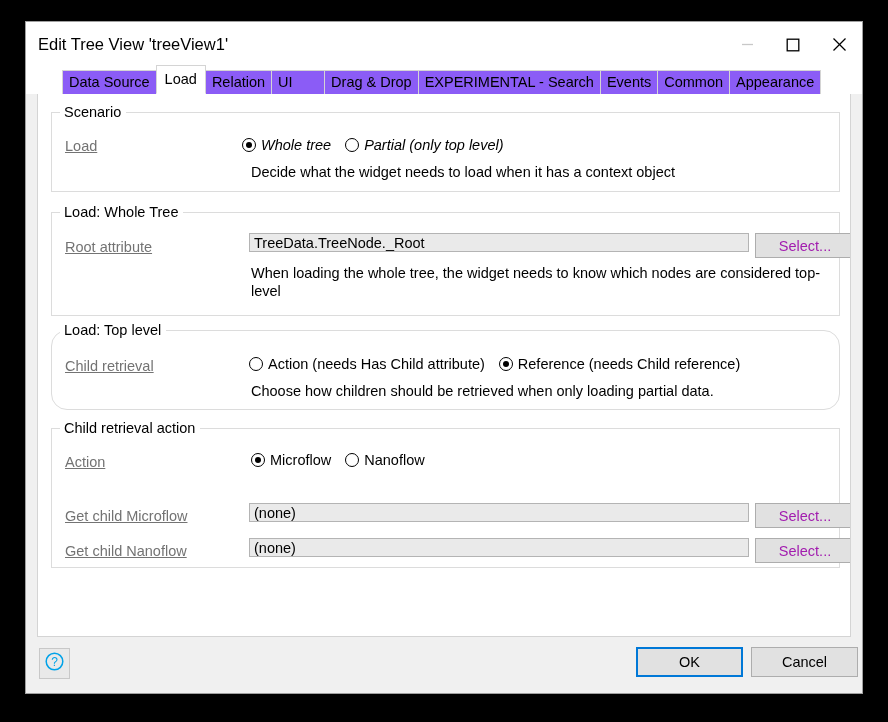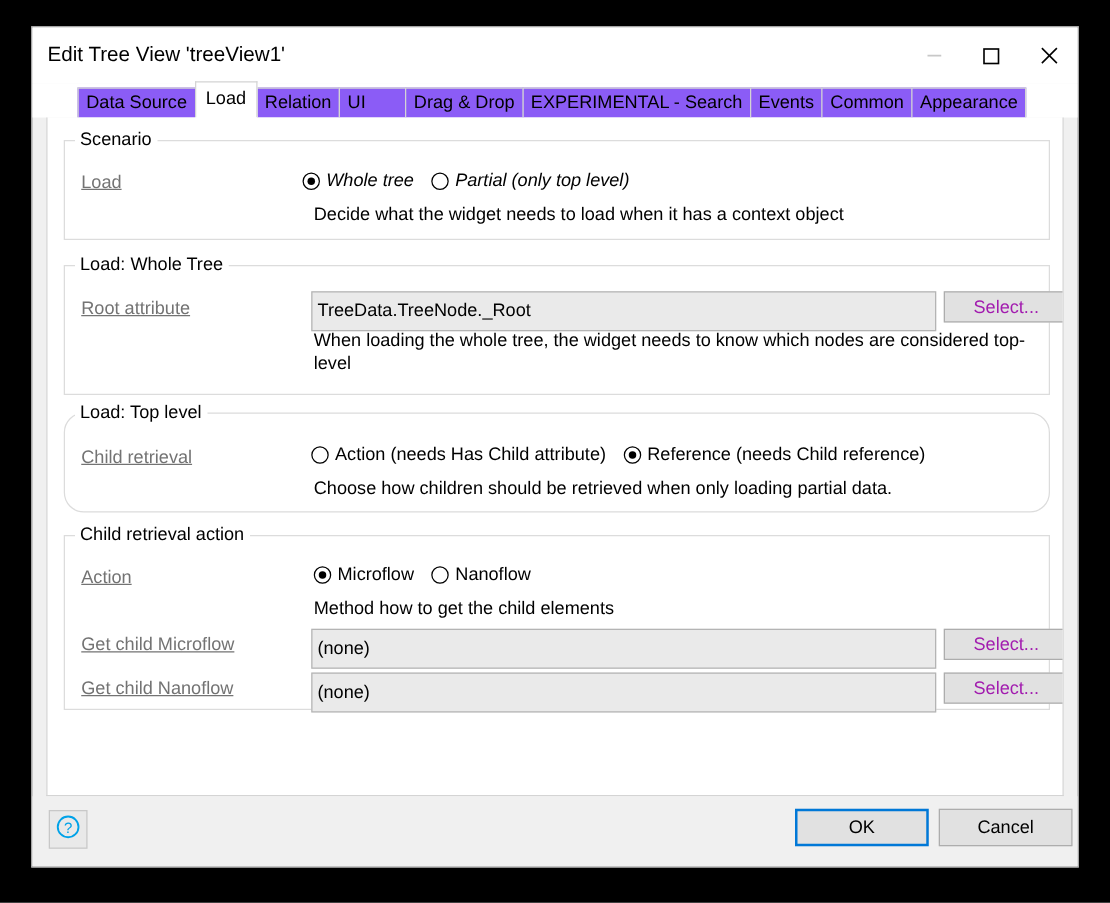--- a/index.html
+++ b/index.html
@@ -180,21 +180,21 @@
   .txtfield {
     position: absolute;
     background: #eaeaea;
     border: 1px solid #b4b4b4;
     box-sizing: border-box;
     font-size: 14.5px;
     color: #000000;
     padding: 0 4px;
     display: flex;
     align-items: center;
-    height: 32px;
+    height: 19px;
     cursor: text;
   }
 
   .selbtn {
     position: absolute;
     height: 25px;
     width: 100px;
     background: #e1e1e1;
     border: 1px solid #adadad;
     box-sizing: border-box;
@@ -360,21 +360,20 @@
         <span class="radio checked">
           <span class="rb"></span>
           <span>Microflow</span>
         </span>
         <span class="radio">
           <span class="rb"></span>
           <span>Nanoflow</span>
         </span>
       </div>
 
-      <div class="hint" style="left:199px; top:49px; width:572px;">Method how to get the child elements</div>
 
       <div class="row-label" style="left:13px; top:79px;">Get child Microflow</div>
       <div class="txtfield" style="left:197px; top:74px; width:500px;">(none)</div>
       <div class="selbtn" style="left:703px; top:74px;">Select...</div>
 
       <div class="row-label" style="left:13px; top:114px;">Get child Nanoflow</div>
       <div class="txtfield" style="left:197px; top:109px; width:500px;">(none)</div>
       <div class="selbtn" style="left:703px; top:109px;">Select...</div>
     </div>
 

